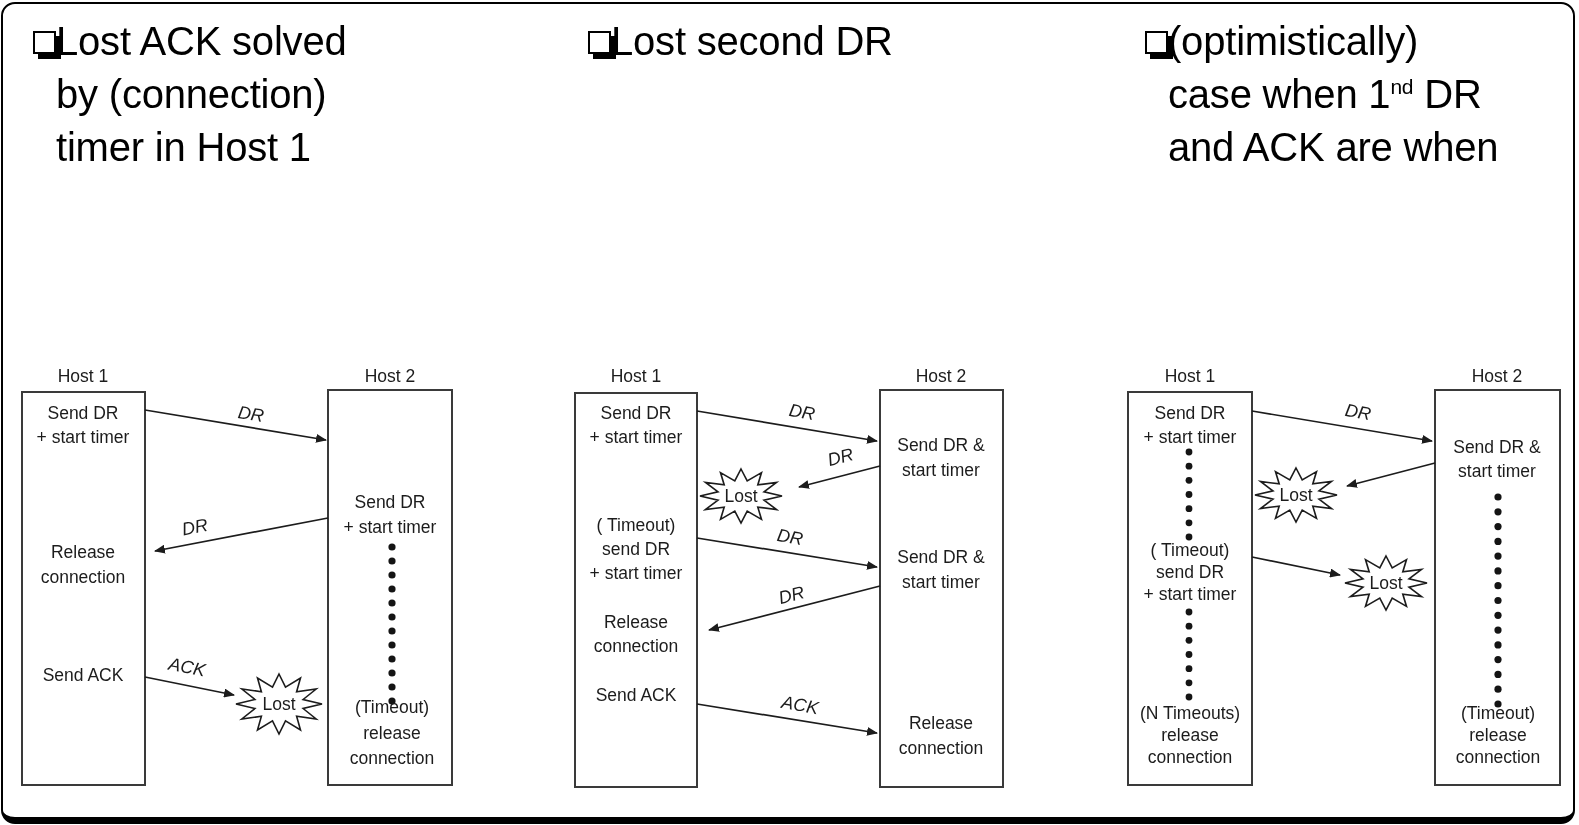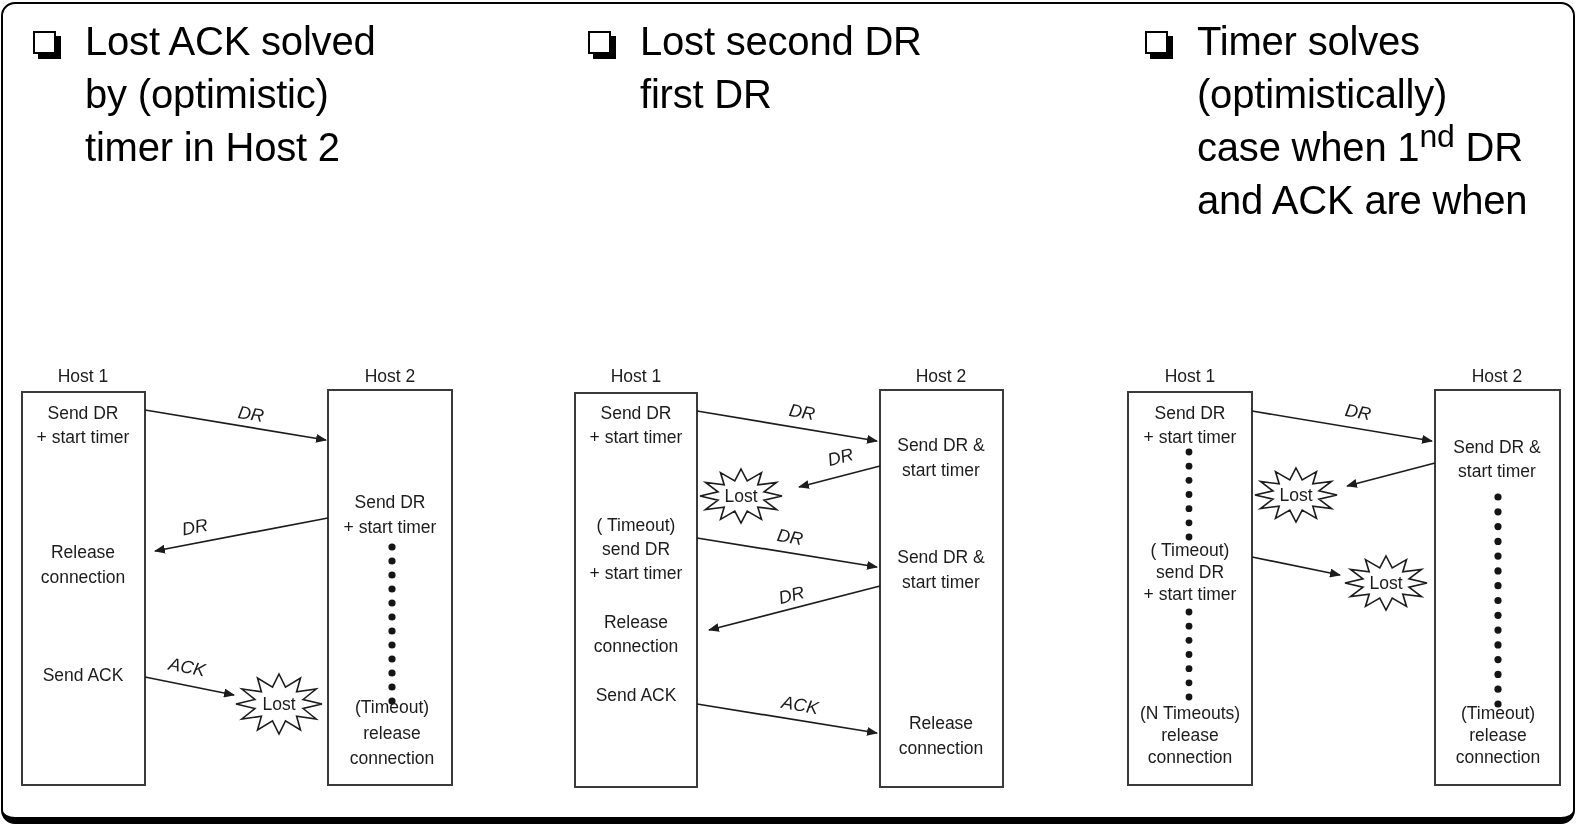--- a/index.html
+++ b/index.html
@@ -6,63 +6,61 @@
   #slide{
     position:relative;width:1579px;height:825px;background:#fff;
     font-family:"Liberation Sans",sans-serif;color:#000;overflow:hidden;
   }
   .frame{
     position:absolute;left:1px;top:2px;right:4px;bottom:1px;
     border:2.5px solid #000;border-bottom-width:7px;border-radius:14px;
     pointer-events:none;
   }
   
-  .bullet{position:absolute;display:flex;gap:29px;align-items:flex-start;}
+  .bullet{position:absolute;display:flex;align-items:flex-start;}
   .sq{
     flex:0 0 auto;width:19px;height:19px;margin-top:16px;background:#fff;
     border:2.5px solid #000;box-shadow:5px 5px 0 0 #000;
   }
   .bl{font-size:40px;line-height:53px;letter-spacing:-0.2px;color:#000;}
-  .bl sup{font-size:32px;line-height:0;}
+  .bl sup{font-size:21px;line-height:0;}
   
   svg.diag{position:absolute;overflow:visible;}
   .host{fill:#ffffff;stroke:#3a3a3a;stroke-width:2;}
   .dt{font-family:"Liberation Sans",sans-serif;font-size:17.5px;fill:#1c1c1c;text-anchor:middle;}
   .lbl{font-family:"Liberation Sans",sans-serif;font-style:italic;font-size:18px;fill:#1c1c1c;text-anchor:middle;}
   .msg{stroke:#1c1c1c;stroke-width:1.7;fill:none;}
   .star{fill:#ffffff;stroke:#1c1c1c;stroke-width:1.6;}
   .dots circle{fill:#141414;}
 </style>
 </head>
 <body>
 
 <div id="slide">
   <div class="frame"></div>
 
   <div class="bullet" style="left:33px;top:15px;width:460px">
     <span class="sq"></span>
     <div class="bl">
       <div>Lost ACK solved</div>
-      <div>by (optimistic)</div>
-      <div>timer in Host 2</div>
+      <div>by (connection)</div>
+      <div>timer in Host 1</div>
     </div>
   </div>
 
   <div class="bullet" style="left:588px;top:15px;width:460px">
     <span class="sq"></span>
     <div class="bl">
       <div>Lost second DR</div>
-      <div>first DR</div>
     </div>
   </div>
 
   <div class="bullet" style="left:1145px;top:15px;width:420px">
     <span class="sq"></span>
     <div class="bl">
-      <div>Timer solves</div>
       <div>(optimistically)</div>
       <div><span>case when 1</span><sup>nd</sup><span> DR</span></div>
       <div>and ACK are when</div>
     </div>
   </div>
 
   <svg class="diag" style="left:0;top:355px" width="470" height="450" viewBox="0 355 470 450">
     <defs>
       <marker id="ah1" markerWidth="11" markerHeight="9" refX="10" refY="4.5" orient="auto" markerUnits="userSpaceOnUse">
         <path d="M0,0 L11,4.5 L0,9 Z" fill="#1c1c1c"></path>

